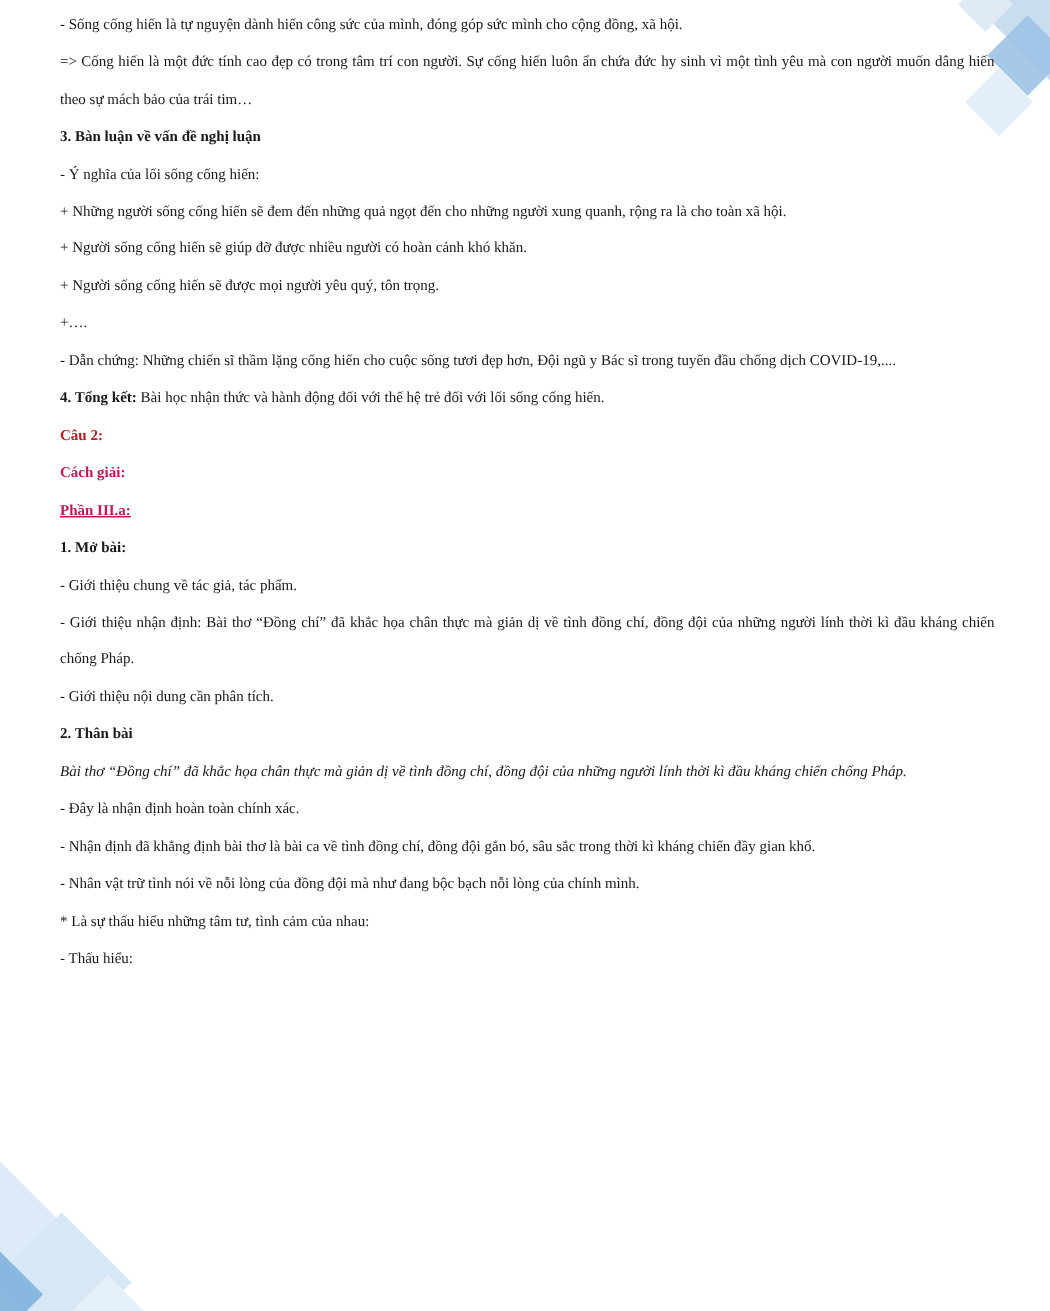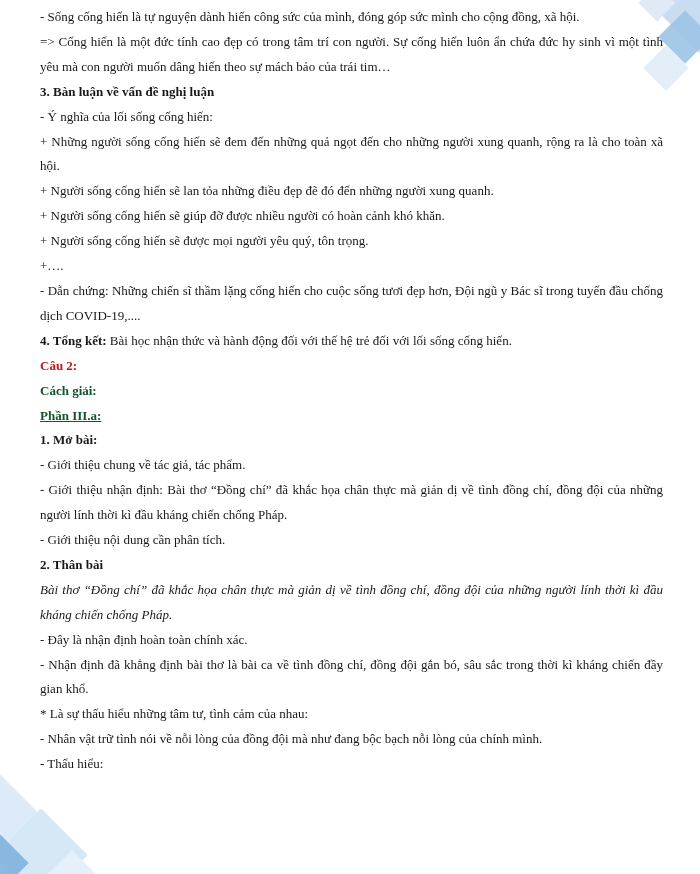--- a/index.html
+++ b/index.html
@@ -3,35 +3,35 @@
 <meta charset="utf-8">
 <style>
   html, body { margin: 0; padding: 0; }
   .page {
     position: relative;
     width: 700px;
     height: 874px;
     background: #ffffff;
     overflow: hidden;
     font-family: "Liberation Serif", "DejaVu Serif", serif;
-    font-size: 13px;
+    font-size: 10px;
     line-height: 24.9px;
     color: #181818;
   }
   .content {
     position: relative;
     z-index: 2;
     padding: 5px 37px 0 40px;
     text-align: justify;
   }
   .content p { margin: 0; }
   .b { font-weight: bold; }
   .i { font-style: italic; }
   .red { color: #b91c1c; }
-  .navy { color: #14532d; }
+  .navy { color: #be185d; }
   .u { text-decoration: underline; }
   
   .decor { position: absolute; z-index: 1; }
   .diamond { position: absolute; transform: rotate(45deg); }
   .tr-1 { width: 76px; height: 76px; top: -38px; right: -38px; background: #c9ddf0; }
   .tr-2 { width: 38px; height: 38px; top: 18px; right: -4px; background: #9dc3e6; opacity: .9; }
   .tr-3 { width: 32px; height: 32px; top: 52px; right: 18px; background: #e4eef8; }
   .tr-4 { width: 26px; height: 26px; top: -10px; right: 30px; background: #dfeaf6; }
   .bl-1 { width: 56px; height: 56px; left: -30px; bottom: 34px; background: #dcebf7; }
   .bl-2 { width: 66px; height: 66px; left: 8px; bottom: -14px; background: #cfe3f3; opacity: .85; }
@@ -56,36 +56,35 @@
     <span class="diamond bl-3"></span>
     <span class="diamond bl-4"></span>
   </div>
 
   <div class="content">
     <p>- Sống cống hiến là tự nguyện dành hiến công sức của mình, đóng góp sức mình cho cộng đồng, xã hội.</p>
     <p>=&gt; Cống hiến là một đức tính cao đẹp có trong tâm trí con người. Sự cống hiến luôn ẩn chứa đức hy sinh vì một tình yêu mà con người muốn dâng hiến theo sự mách bảo của trái tim…</p>
     <p class="b">3. Bàn luận về vấn đề nghị luận</p>
     <p>- Ý nghĩa của lối sống cống hiến:</p>
     <p>+ Những người sống cống hiến sẽ đem đến những quả ngọt đến cho những người xung quanh, rộng ra là cho toàn xã hội.</p>
-    <p>+ Người sống cống hiến sẽ lan tỏa những điều đẹp đẽ đó đến những người xung quanh.</p>
     <p>+ Người sống cống hiến sẽ giúp đỡ được nhiều người có hoàn cảnh khó khăn.</p>
     <p>+ Người sống cống hiến sẽ được mọi người yêu quý, tôn trọng.</p>
     <p>+….</p>
     <p>- Dẫn chứng: Những chiến sĩ thầm lặng cống hiến cho cuộc sống tươi đẹp hơn, Đội ngũ y Bác sĩ trong tuyến đầu chống dịch COVID-19,....</p>
     <p><span class="b">4. Tổng kết:</span><span> Bài học nhận thức và hành động đối với thế hệ trẻ đối với lối sống cống hiến.</span></p>
     <p class="b red">Câu 2:</p>
     <p class="b navy">Cách giải:</p>
     <p><span class="b navy u">Phần III.a:</span></p>
     <p class="b">1. Mở bài:</p>
     <p>- Giới thiệu chung về tác giả, tác phẩm.</p>
     <p>- Giới thiệu nhận định: Bài thơ “Đồng chí” đã khắc họa chân thực mà giản dị về tình đồng chí, đồng đội của những người lính thời kì đầu kháng chiến chống Pháp.</p>
     <p>- Giới thiệu nội dung cần phân tích.</p>
     <p class="b">2. Thân bài</p>
     <p class="i">Bài thơ “Đồng chí” đã khắc họa chân thực mà giản dị về tình đồng chí, đồng đội của những người lính thời kì đầu kháng chiến chống Pháp.</p>
     <p>- Đây là nhận định hoàn toàn chính xác.</p>
     <p>- Nhận định đã khẳng định bài thơ là bài ca về tình đồng chí, đồng đội gắn bó, sâu sắc trong thời kì kháng chiến đầy gian khổ.</p>
+    <p>- Nhân vật trữ tình nói về nỗi lòng của đồng đội mà như đang bộc bạch nỗi lòng của chính mình.</p>
     <p>* Là sự thấu hiểu những tâm tư, tình cảm của nhau:</p>
-    <p>- Nhân vật trữ tình nói về nỗi lòng của đồng đội mà như đang bộc bạch nỗi lòng của chính mình.</p>
     <p>- Thấu hiểu:</p>
 
   </div>
 
 </div>
 
 </body></html>

